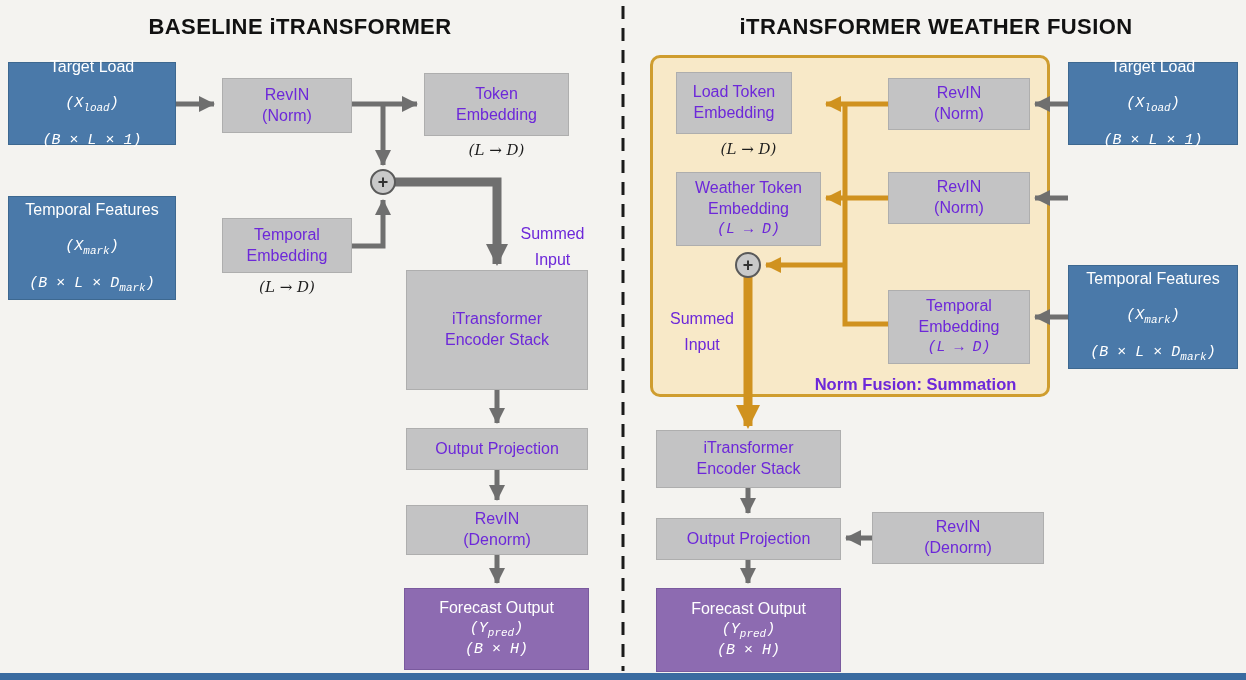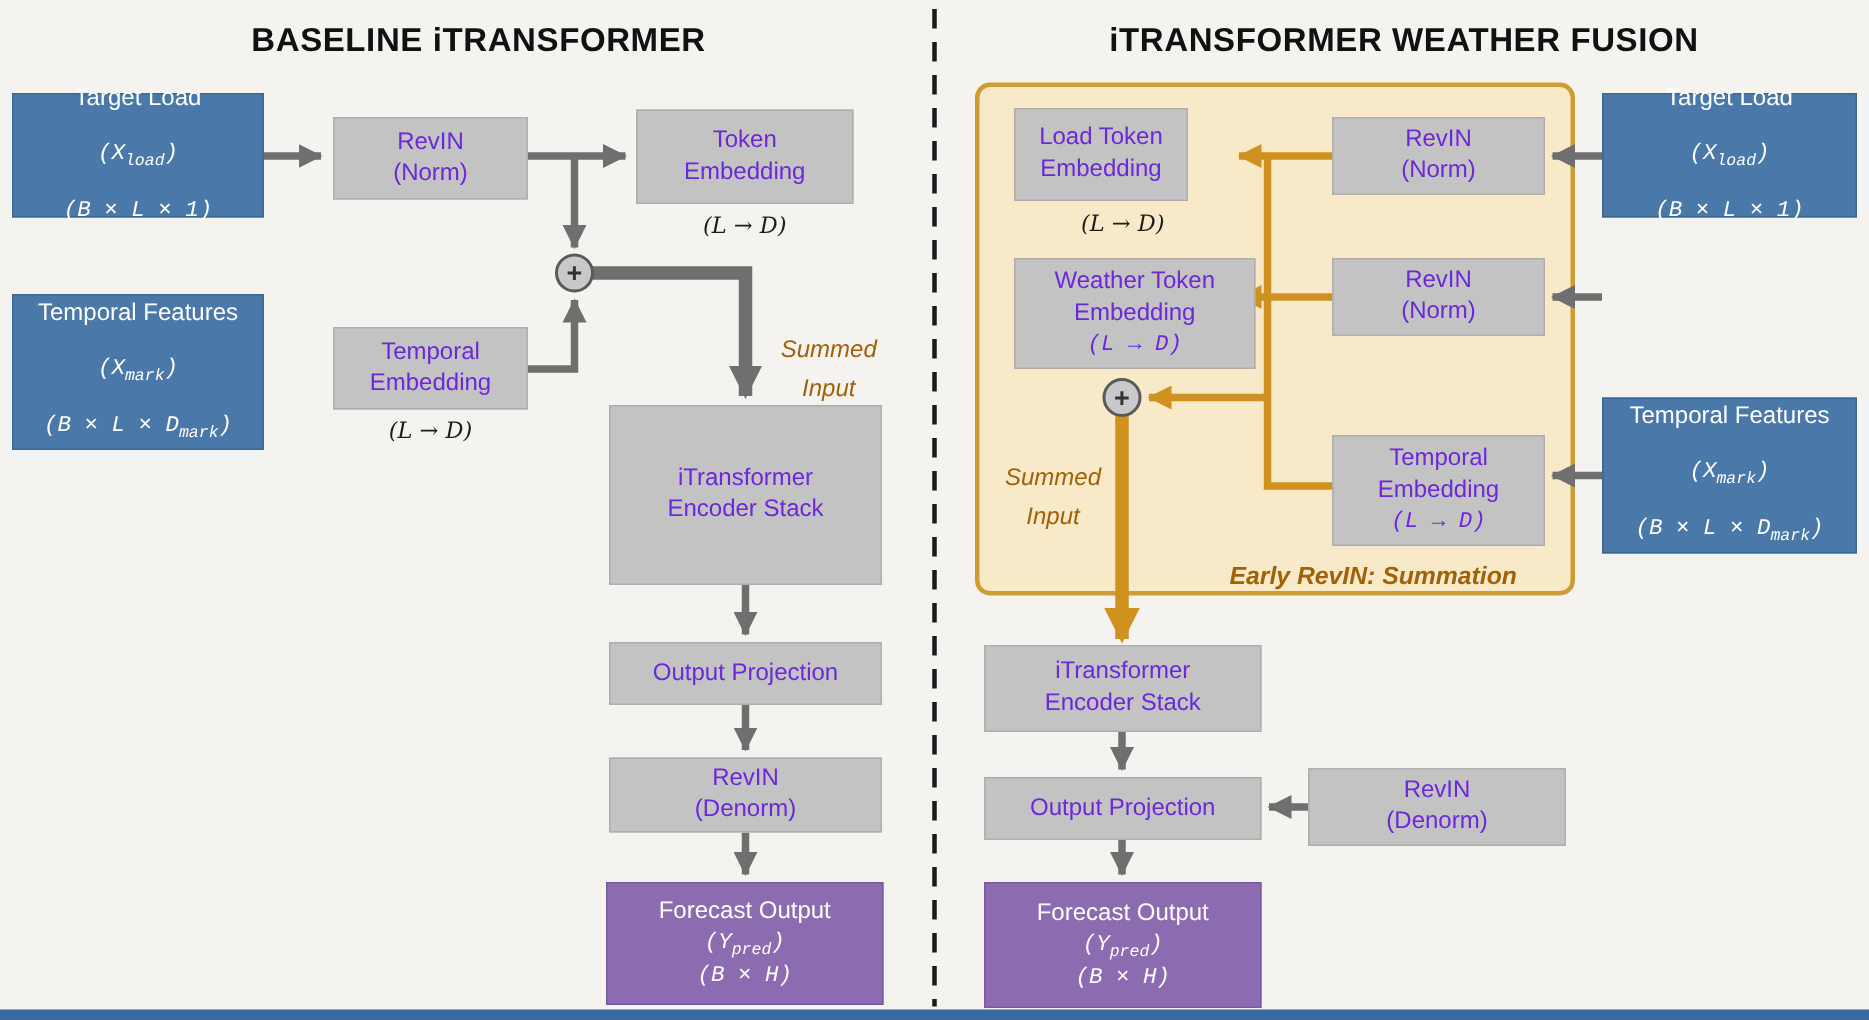--- a/index.html
+++ b/index.html
@@ -10,31 +10,31 @@
   .blue { background:#4a79a9; color:#fff; border:1px solid #3d6890;gap:16px; }
   .gray { background:#c3c3c4; color:#6d28d9; border:1px solid #aeaeae; }
   .purple { background:#8d6bb1; color:#fff; border:1px solid #7a5a9e; }
   .bt { font-size:16px; }
   .math { font-family:Liberation Mono, monospace; font-style:italic; font-size:15px; }
   .math sub { font-size:11px; }
   .dim-label { position:absolute; text-align:center; font-family:"DejaVu Serif", serif; font-style:italic; font-size:15px; color:#1c1c1c; }
   .fusion-panel { position:absolute; background:#f8e9c8; border:3px solid #cf9d2f; border-radius:10px; }
   .plus { position:absolute; width:26px; height:26px; border-radius:50%; background:#c9c9c9; border:2px solid #5a5a5a; color:#333;
           font-weight:bold; font-size:18px; display:flex; align-items:center; justify-content:center; line-height:1; }
-  .note { position:absolute; font-size:16px; color:#a16207; text-align:center; line-height:1.6;font-style:italic; }
+  .note { position:absolute; font-size:16px; color:#6d28d9; text-align:center; line-height:1.6; }
   .note.bold { font-weight:bold; font-size:16.5px; }
   svg.arrows { position:absolute; left:0; top:0; }
   .bottom-bar { position:absolute; left:0; bottom:0; width:100%; height:7px; background:#3a6ba0; }
 </style>
 </head>
 <body>
 
 <div class="canvas">
 
-  <div class="title" style="left:19px; top:14px; width:600px;">BASELINE iTRANSFORMER</div>
+  <div class="title" style="left:0; top:14px; width:600px;">BASELINE iTRANSFORMER</div>
   <div class="title" style="left:636px; top:14px; width:600px;">iTRANSFORMER WEATHER FUSION</div>
 
   <div class="fusion-panel" style="left:650px; top:55px; width:400px; height:342px;"></div>
 
   <svg class="arrows" width="1246" height="680">
     <defs>
       <marker id="mg" markerUnits="userSpaceOnUse" markerWidth="18" markerHeight="16" refX="15" refY="8" orient="auto">
           <path d="M0,0 L16,8 L0,16 Z" fill="#6f6f6f"></path>
         </marker>
       <marker id="mgb" markerUnits="userSpaceOnUse" markerWidth="24" markerHeight="22" refX="20" refY="11" orient="auto">
@@ -145,21 +145,21 @@
     <div class="bt">Load Token</div>
     <div class="bt">Embedding</div>
   </div>
   <div class="dim-label" style="left:676px; top:140px; width:145px;">(L → D)</div>
 
   <div class="box gray" style="left:888px; top:78px; width:142px; height:52px;">
     <div class="bt">RevIN</div>
     <div class="bt">(Norm)</div>
   </div>
 
-  <div class="box gray" style="left:676px; top:172px; width:161px; height:74px;">
+  <div class="box gray" style="left:676px; top:172px; width:145px; height:74px;">
     <div class="bt">Weather Token</div>
     <div class="bt">Embedding</div>
     <div class="math">(L → D)</div>
   </div>
 
   <div class="box gray" style="left:888px; top:172px; width:142px; height:52px;">
     <div class="bt">RevIN</div>
     <div class="bt">(Norm)</div>
   </div>
 
@@ -169,21 +169,21 @@
     <div class="math">(L → D)</div>
   </div>
 
   <div class="plus" style="left:735px; top:252px;">+</div>
 
   <div class="note" style="left:657px; top:306px; width:90px;">
     <div>Summed</div>
     <div>Input</div>
   </div>
 
-  <div class="note bold" style="left:788px; top:371px; width:255px;">Early RevIN: Summation</div>
+  <div class="note bold" style="left:788px; top:371px; width:255px;">Norm Fusion: Summation</div>
 
   <div class="box blue" style="left:1068px; top:62px; width:170px; height:83px;">
     <div class="bt">Target Load</div>
     <div class="math">(X<sub>load</sub>)</div>
     <div class="math">(B × L × 1)</div>
   </div>
 
 
   <div class="box blue" style="left:1068px; top:265px; width:170px; height:104px;">
     <div class="bt">Temporal Features</div>

